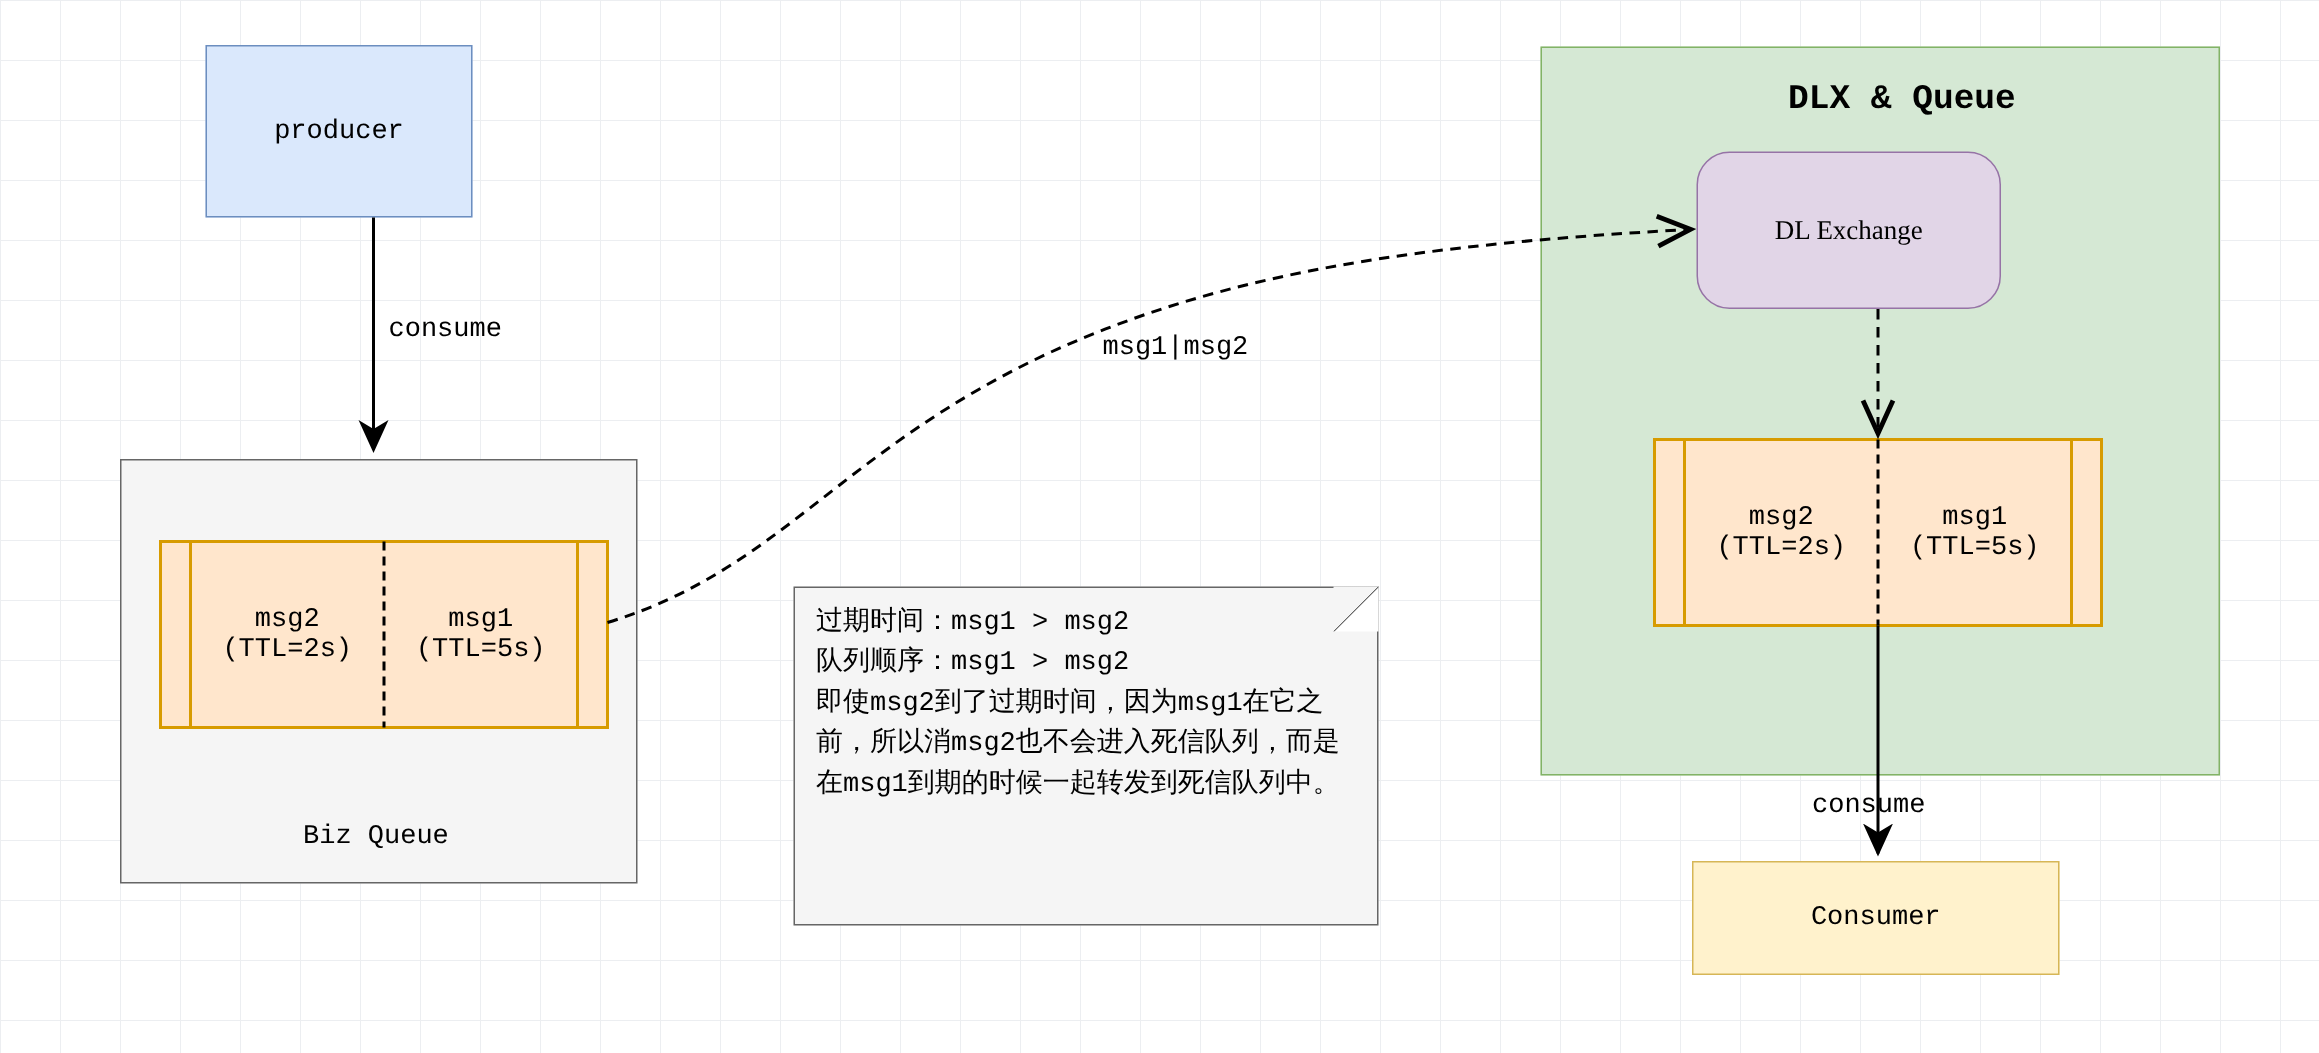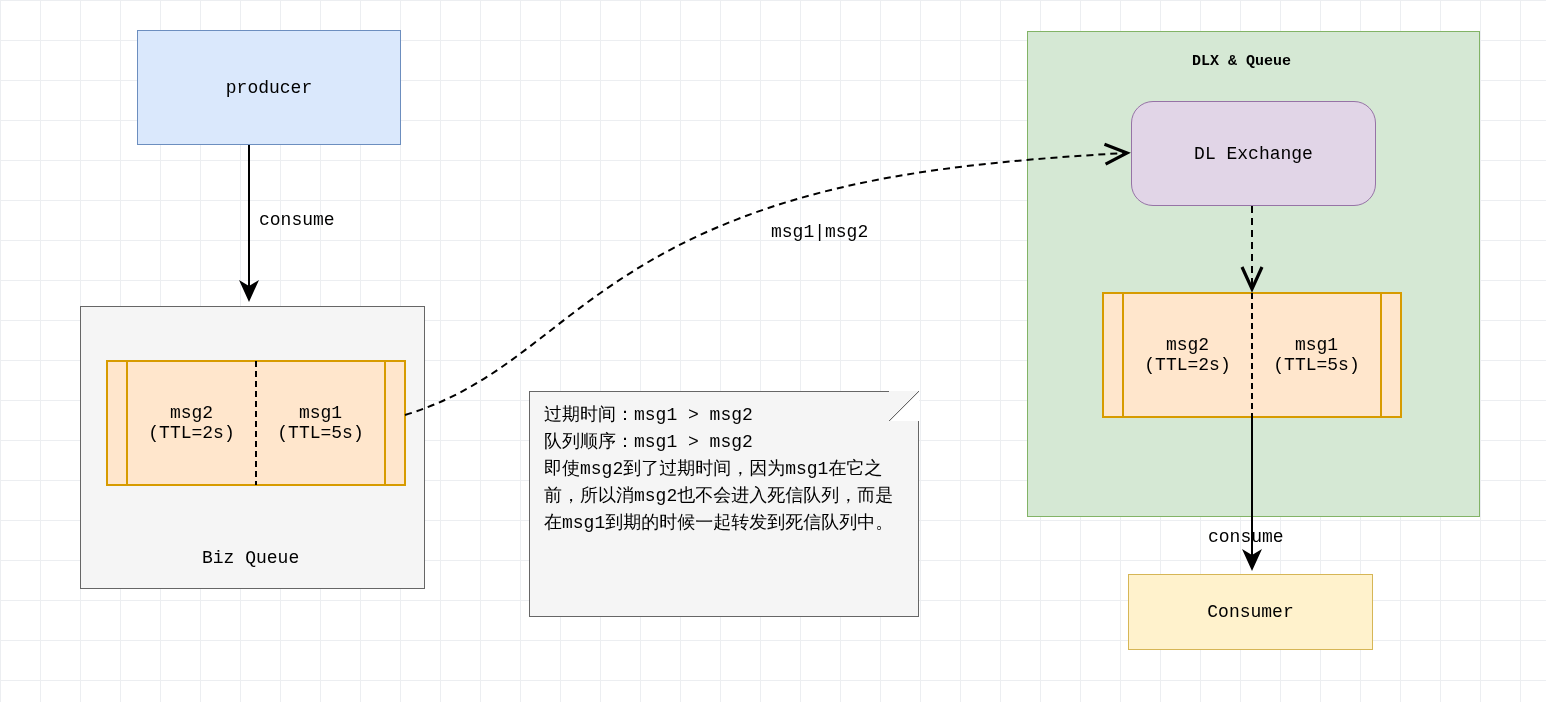--- a/index.html
+++ b/index.html
@@ -16,27 +16,27 @@
   .box{position:absolute;box-sizing:border-box;display:flex;align-items:center;justify-content:center;text-align:center;}
   .producer{background:#DAE8FC;border:1.5px solid #6C8EBF;}
   .bizq{background:#F5F5F5;border:1.5px solid #666;}
   .dlxq{background:#D5E8D4;border:1.5px solid #82B366;}
   .dlex{background:#E1D5E7;border:1.5px solid #9673A6;border-radius:22px;}
   .consumer{background:#FFF2CC;border:1.5px solid #D6B656;}
   .note{background:#F5F5F5;border:1.5px solid #666;text-align:left;align-items:flex-start;justify-content:flex-start;padding:10px 14px;line-height:1.5;position:absolute;}
   .note-corner{position:absolute;top:-1px;right:-1px;width:30px;height:30px;background:linear-gradient(135deg,#F5F5F5 49%,#666 50%,#fff 52%);}
   svg.overlay{position:absolute;left:0;top:0;width:1546px;height:702px;pointer-events:none;}
   .lbl{position:absolute;background:transparent;font-size:18px;}
-  .dlx-title{position:absolute;font-weight:bold;font-size:15px;}
+  .dlx-title{position:absolute;font-weight:bold;font-size:23px;}
   .bizq-label{position:absolute;font-size:18px;text-align:right;}
 </style>
 </head>
 <body>
 
-<div class="box producer" style="left:137px;top:30px;width:264px;height:115px;">
+<div class="box producer" style="left:137px;top:30px;width:178px;height:115px;">
   <span>producer</span>
 </div>
 
 <div class="box bizq" style="left:80px;top:306px;width:345px;height:283px;"></div>
 <div class="bizq-label" style="left:202px;top:548px;">Biz Queue</div>
 
 <svg class="overlay">
   <g>
     <rect x="107" y="361" width="298" height="124" fill="#FFE6CC" stroke="#D79B00" stroke-width="2"></rect>
     <line x1="127" y1="361" x2="127" y2="485" stroke="#D79B00" stroke-width="2"></line>
@@ -49,21 +49,21 @@
 (TTL=2s)</span>
 </div>
 <div class="box" style="left:256px;top:361px;width:129px;height:124px;white-space:pre-line;">
   <span>msg1
 (TTL=5s)</span>
 </div>
 
 <div class="box dlxq" style="left:1027px;top:31px;width:453px;height:486px;"></div>
 <div class="dlx-title" style="left:1192px;top:53px;">DLX &amp; Queue</div>
 
-<div class="box dlex" style="left:1131px;top:101px;width:245px;height:105px;">
+<div class="box dlex" style="left:1131px;top:101px;width:203px;height:105px;font-family:Liberation Serif, serif;">
   <span>DL Exchange</span>
 </div>
 
 <svg class="overlay">
   <g>
     <rect x="1103" y="293" width="298" height="124" fill="#FFE6CC" stroke="#D79B00" stroke-width="2"></rect>
     <line x1="1123" y1="293" x2="1123" y2="417" stroke="#D79B00" stroke-width="2"></line>
     <line x1="1381" y1="293" x2="1381" y2="417" stroke="#D79B00" stroke-width="2"></line>
     <line x1="1252" y1="293" x2="1252" y2="417" stroke="#000" stroke-width="2" stroke-dasharray="6 4"></line>
   </g>
@@ -101,14 +101,14 @@
   <line x1="249" y1="145" x2="249" y2="300" stroke="#000" stroke-width="2" marker-end="url(#arrow)"></line>
 
   <path d="M405,415 C520,380 560,300 700,235 C820,180 950,163 1125,153" fill="none" stroke="#000" stroke-width="2" stroke-dasharray="7 5" marker-end="url(#arrowOpen)"></path>
 
   <line x1="1252" y1="206" x2="1252" y2="287" stroke="#000" stroke-width="2" stroke-dasharray="7 5" marker-end="url(#arrowOpen)"></line>
 
   <line x1="1252" y1="417" x2="1252" y2="569" stroke="#000" stroke-width="2" marker-end="url(#arrow)"></line>
 </svg>
 
 <div class="lbl" style="left:259px;top:210px;">consume</div>
-<div class="lbl" style="left:735px;top:222px;margin-left:36px;">msg1|msg2</div>
+<div class="lbl" style="left:735px;top:222px;">msg1|msg2</div>
 <div class="lbl" style="left:1208px;top:527px;">consume</div>
 
 </body></html>

